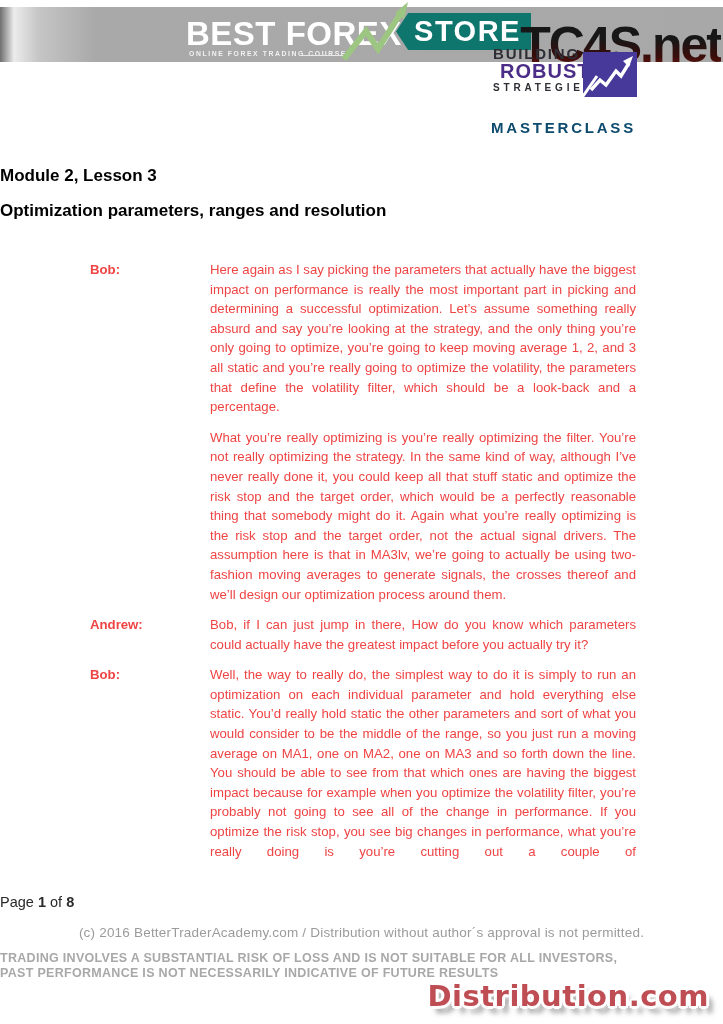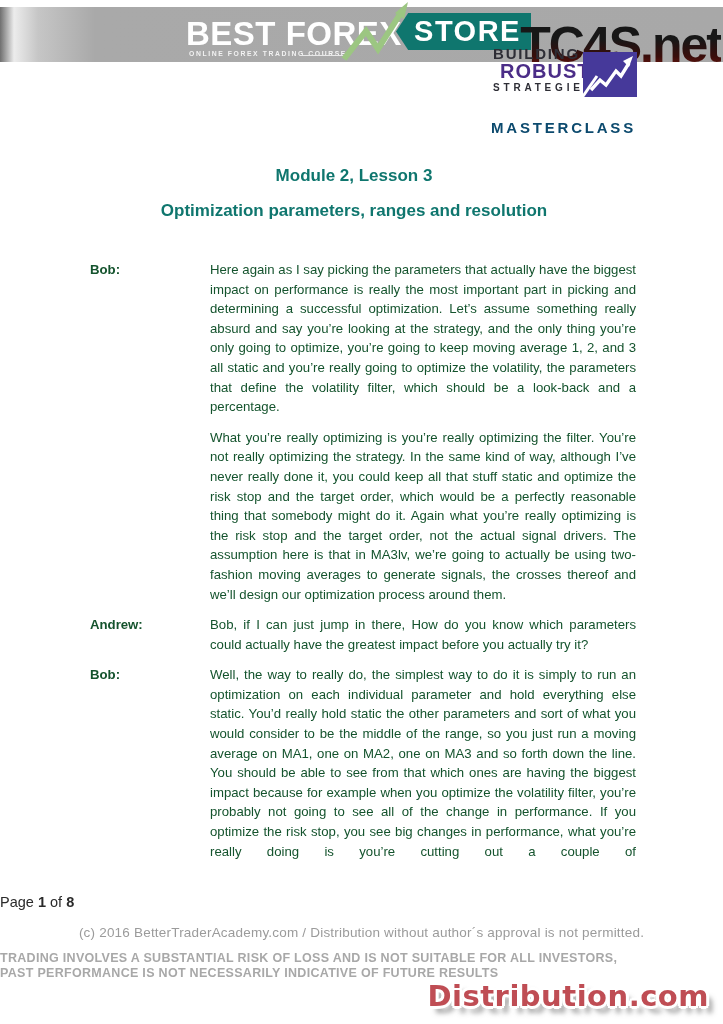--- a/index.html
+++ b/index.html
@@ -29,27 +29,27 @@
 
   
   .mc-text{position:absolute;white-space:nowrap;}
   #mc-building{left:493px;top:45px;font-size:15px;font-weight:bold;letter-spacing:1.8px;color:#2e2e36;}
   #mc-robust{left:500px;top:60px;font-size:20px;font-weight:bold;letter-spacing:1px;color:#4b2d87;}
   #mc-strategies{left:493px;top:82px;font-size:10px;font-weight:600;letter-spacing:3.8px;color:#2e2e36;}
   #mc-masterclass{left:491px;top:95px;font-size:15px;font-weight:bold;letter-spacing:2.8px;color:#0c4a6e;margin-top:24px;}
   #mc-square{position:absolute;left:583px;top:52px;width:54px;height:45px;background:#46399a;overflow:visible;}
 
   
-  .doc-title{position:absolute;left:0;width:708px;text-align:center;font-weight:bold;color:#0f766e;
+  .doc-title{position:absolute;left:0;width:708px;text-align:left;font-weight:bold;color:#000000;
              font-size:17px;}
   #title1{top:166px;}
   #title2{top:201px;}
 
   
-  #transcript{position:absolute;left:90px;top:260px;width:546px;color:#14532d;
+  #transcript{position:absolute;left:90px;top:260px;width:546px;color:#ef4444;
               font-size:13.2px;line-height:19.6px;}
   .para{display:flex;margin-bottom:11px;}
   .speaker{width:120px;flex:0 0 120px;font-weight:bold;}
   .ptext{width:426px;flex:0 0 426px;text-align:justify;}
   .ptext.cont{text-align-last:justify;}
 
   
   .outline-red{white-space:nowrap;
     text-shadow:
       -2px -2px 0 #fff, 2px -2px 0 #fff, -2px 2px 0 #fff, 2px 2px 0 #fff,

